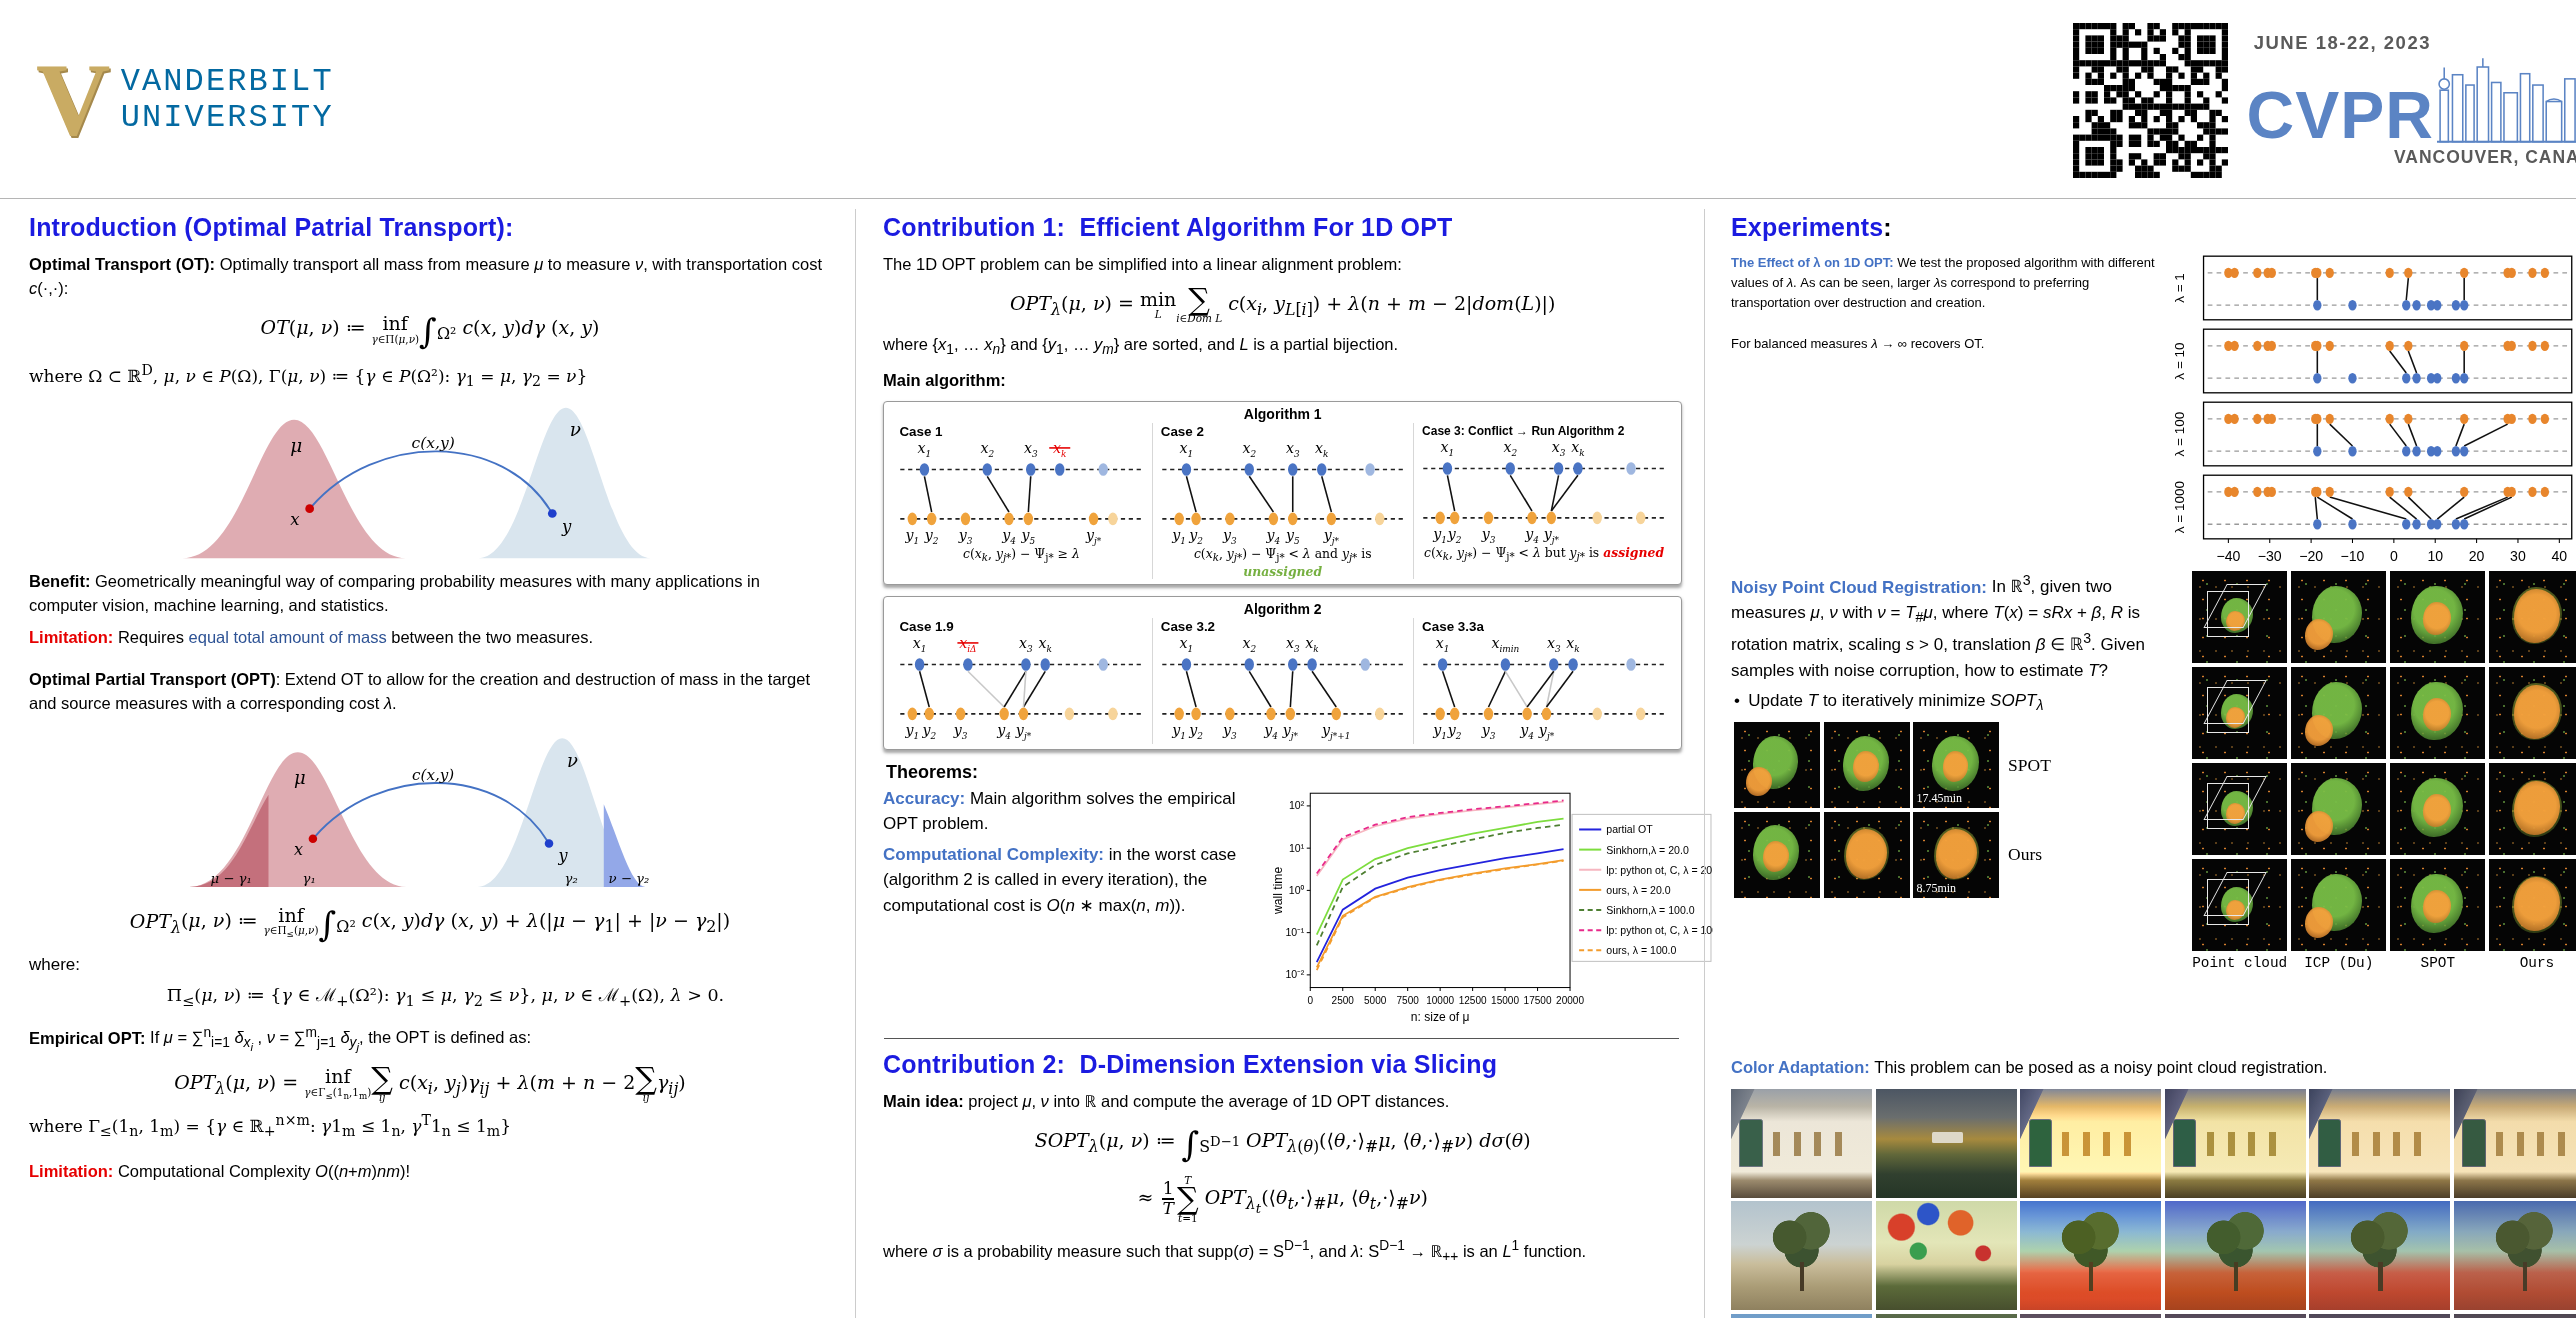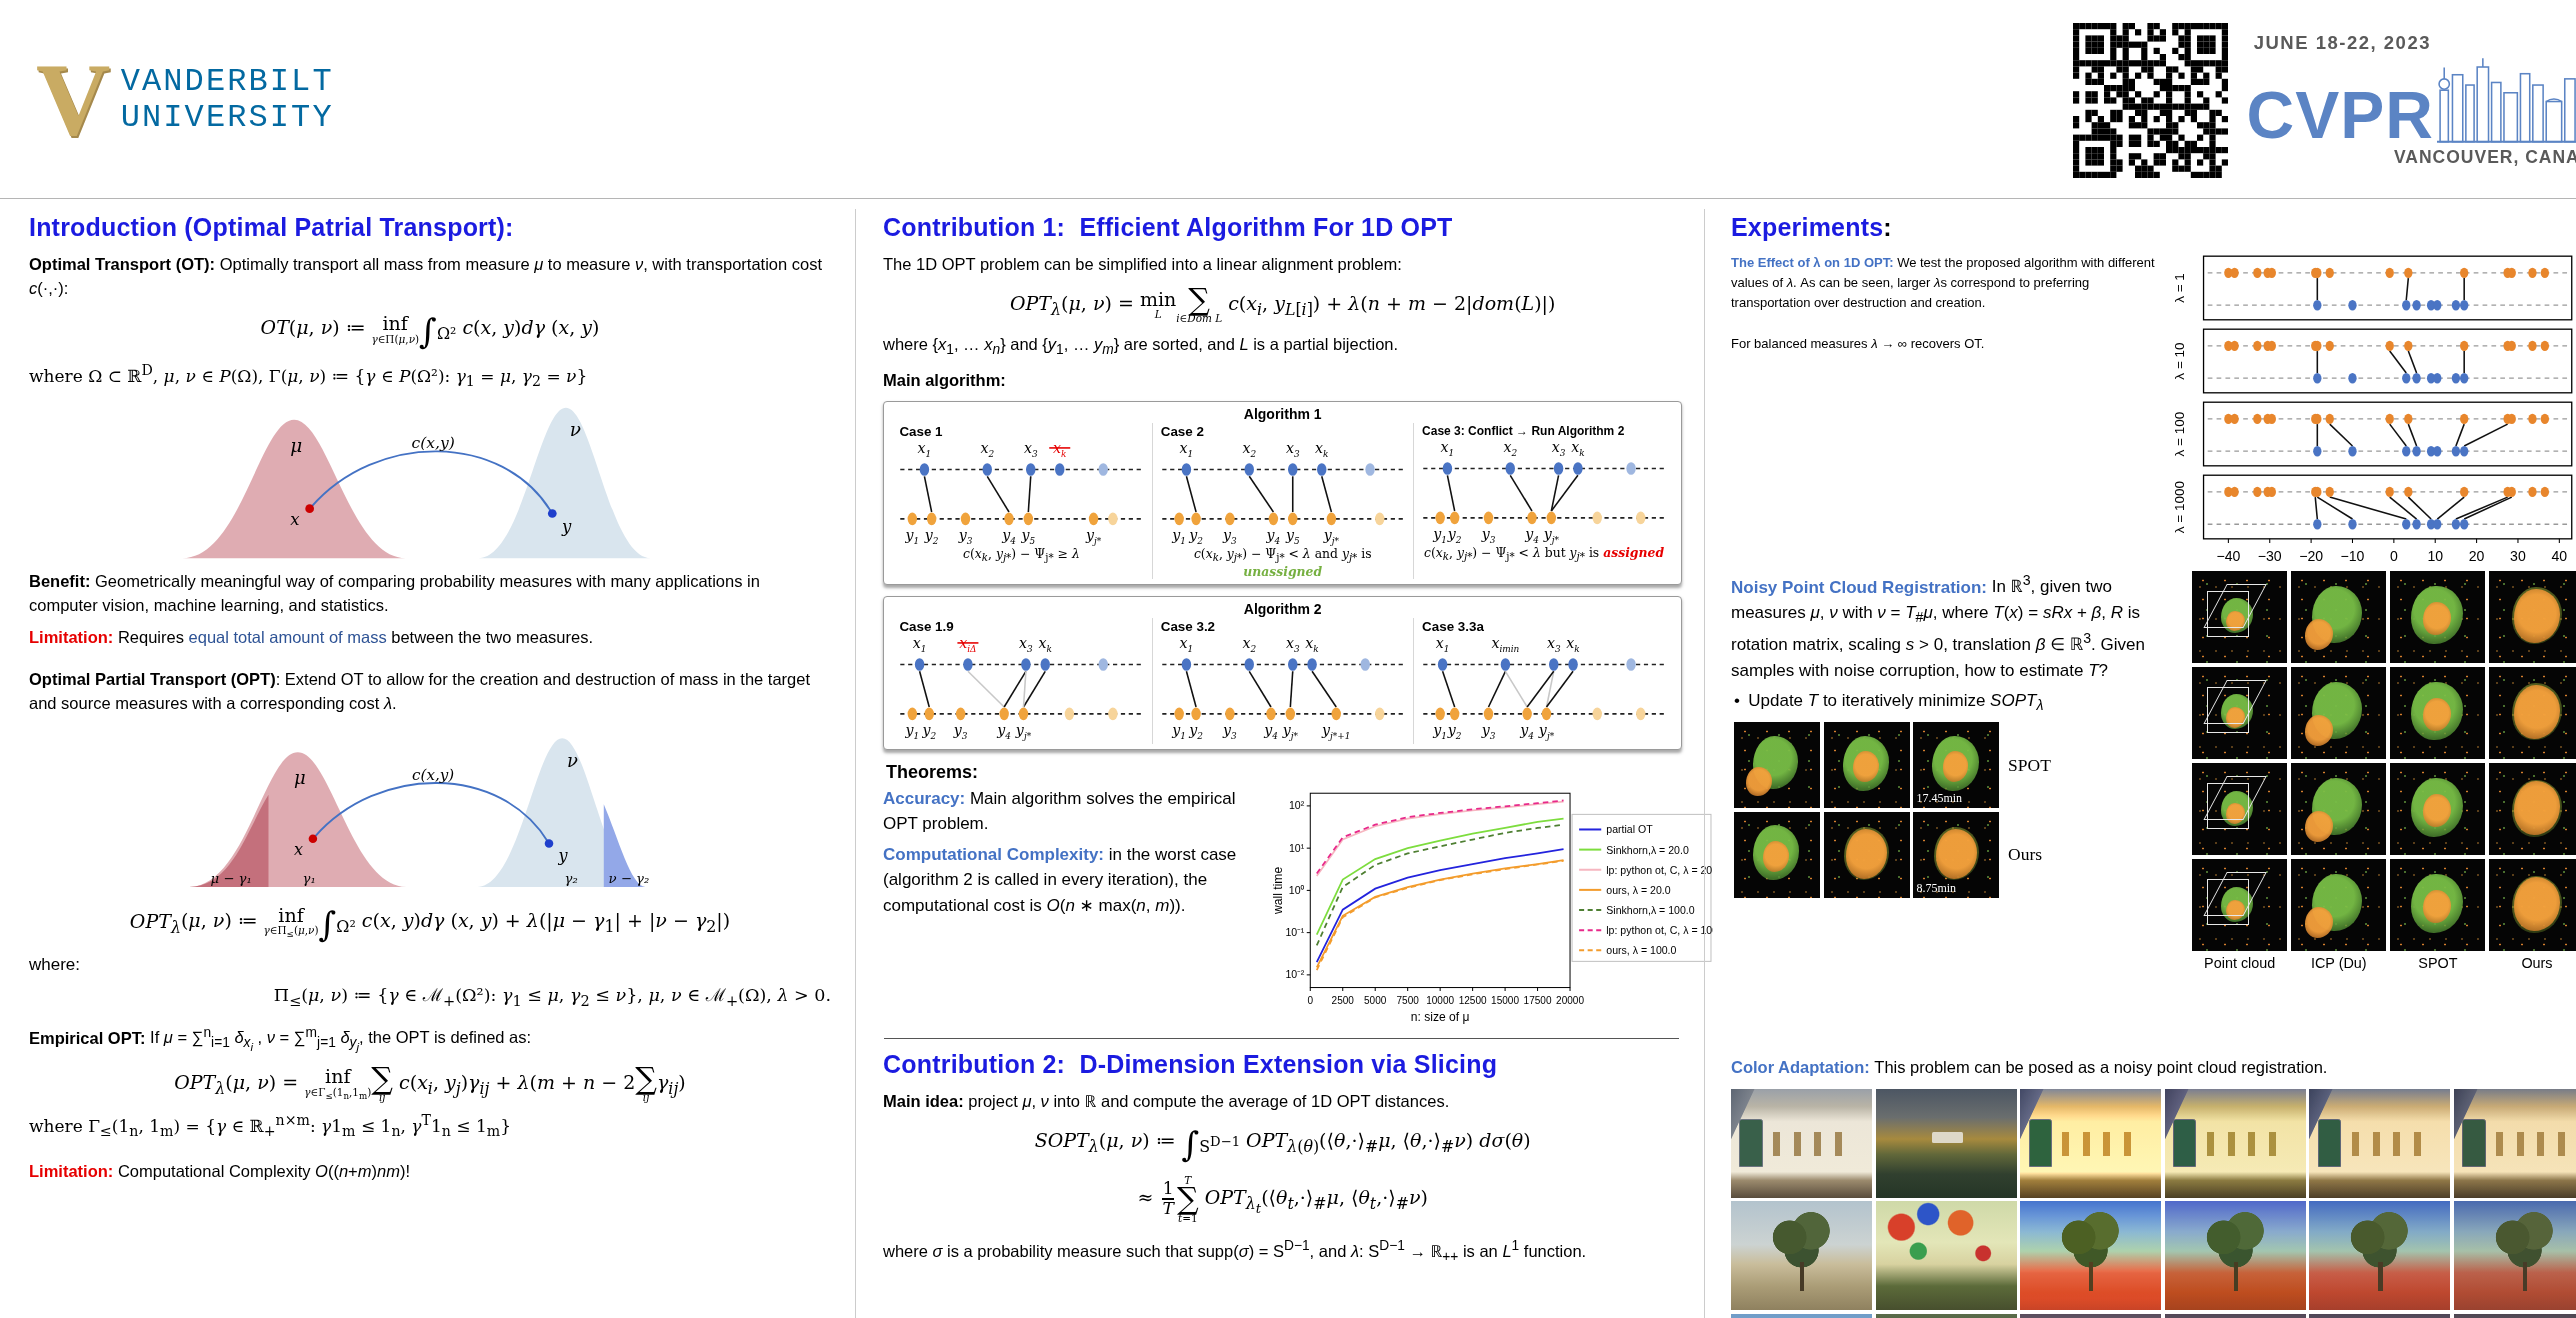--- a/index.html
+++ b/index.html
@@ -91,21 +91,21 @@
   .pcC::after{left:34%;top:34%;width:30%;height:36%}
   .pcD::before{left:24%;top:18%;width:52%;height:62%;background:radial-gradient(circle at 45% 40%,rgba(170,190,60,.5) 0 45%,rgba(110,140,40,.4) 75%)}
   .pcD::after{left:26%;top:20%;width:48%;height:58%}
   .cube{position:absolute;left:16%;top:22%;width:42%;height:48%;border:1.5px solid #e8e8e8;z-index:2}
   .cube::after{content:"";position:absolute;left:16%;top:-18%;width:96%;height:96%;border:1.5px solid #e8e8e8;transform:skewX(-28deg)}
   .time-label{position:absolute;left:3.1px;bottom:2.1px;color:#fff;font-size:12px;z-index:3;font-family:"Liberation Serif",serif}
 
   #pc-left{display:grid;grid-template-columns:repeat(3,86px) 62px;grid-auto-rows:86px;gap:3.6px;margin-left:3.1px}
   .pc-side-label{display:flex;align-items:center;font-family:"Liberation Serif",serif;font-size:17.5px;padding-left:5.2px}
   #pc-grid{display:grid;grid-template-columns:repeat(4,95px);grid-auto-rows:92px;gap:4.1px;align-content:start}
-  .pc-col-label{font-family:Liberation Sans, sans-serif;font-size:14.4px;text-align:center;height:20.6px}
+  .pc-col-label{font-family:Liberation Mono, monospace;font-size:14.4px;text-align:center;height:20.6px}
 
   
   #ca-grid{display:grid;grid-template-columns:repeat(6,141px);gap:3.6px;margin-top:2.1px}
   .ca-tile{position:relative;height:109px;overflow:hidden}
   .ca-tile::before,.ca-tile::after{content:"";position:absolute}
   .sc-street{background:linear-gradient(115deg,#5d6673 0%,#7c828c 12%,rgba(0,0,0,0) 12.5%),linear-gradient(180deg,#9aa0a8 0%,#b9b4a6 16%,#ece6d8 30%,#f0ead9 76%,#9b8a6d 84%,#584c3c 100%)}
   .sc-street::before{left:6%;top:28%;width:15%;height:42%;background:#39604a;border:1.5px solid #6b7480;border-radius:2.6px 2.6px 0 0}
   .sc-street::after{left:30%;top:40%;width:58%;height:22%;background:repeating-linear-gradient(90deg,#8c6a2f 0 7.2px,rgba(0,0,0,0) 7.2px 20.6px);opacity:.75}
   .sc-street2{background:linear-gradient(115deg,#39415c 0%,#565e7c 12%,rgba(0,0,0,0) 12.5%),linear-gradient(180deg,#707a90 0%,#c4a876 16%,#ecd9ae 30%,#eee0bd 76%,#8a7448 84%,#4a3c28 100%)}
   .sc-street2::before{left:6%;top:28%;width:15%;height:42%;background:#2f5c44;border:1.5px solid #5c6478;border-radius:2.6px 2.6px 0 0}
@@ -572,21 +572,21 @@
       <text class="gauss-label" x="480" y="336" font-size="28">γ₁</text>
       <text class="gauss-label" x="1035" y="336" font-size="28">γ₂</text>
       <text class="gauss-label" x="1128" y="336" font-size="28">ν − γ₂</text>
     </svg>
 
     <div class="formula"><i>OPT<sub>λ</sub></i>(<i>μ</i>, <i>ν</i>) ≔ <span class="stk">
           <span>inf</span>
           <span class="u"><i>γ</i>∈Π<sub>≤</sub>(<i>μ</i>,<i>ν</i>)</span>
         </span><span class="intg">∫</span><sub>Ω²</sub> <i>c</i>(<i>x</i>, <i>y</i>)<i>dγ</i> (<i>x</i>, <i>y</i>) + <i>λ</i>(|<i>μ</i> − <i>γ</i><sub>1</sub>| + |<i>ν</i> − <i>γ</i><sub>2</sub>|)</div>
     <div class="where-line" style="font-family:'Liberation Sans',sans-serif">where:</div>
-    <div class="formula tight" style="text-align:right;padding-left:31px;font-size:17.5px">Π<sub>≤</sub>(<i>μ</i>, <i>ν</i>) ≔ {<i>γ</i> ∈ ℳ<sub>+</sub>(Ω²): <i>γ</i><sub>1</sub> ≤ <i>μ</i>, <i>γ</i><sub>2</sub> ≤ <i>ν</i>}, <i>μ</i>, <i>ν</i> ∈ ℳ<sub>+</sub>(Ω), <i>λ</i> &gt; 0.</div>
+    <div class="formula tight" style="text-align:center;padding-left:31px;font-size:17.5px">Π<sub>≤</sub>(<i>μ</i>, <i>ν</i>) ≔ {<i>γ</i> ∈ ℳ<sub>+</sub>(Ω²): <i>γ</i><sub>1</sub> ≤ <i>μ</i>, <i>γ</i><sub>2</sub> ≤ <i>ν</i>}, <i>μ</i>, <i>ν</i> ∈ ℳ<sub>+</sub>(Ω), <i>λ</i> &gt; 0.</div>
     <p style="margin-top:13.4px"><b>Empirical OPT: </b><span>If <i>μ</i> = ∑<sup>n</sup><sub>i=1</sub> <i>δ</i><sub><i>x<sub>i</sub></i></sub> , <i>ν</i> = ∑<sup>m</sup><sub>j=1</sub> <i>δ</i><sub><i>y<sub>j</sub></i></sub>, the OPT is defined as:</span></p>
     <div class="formula"><i>OPT<sub>λ</sub></i>(<i>μ</i>, <i>ν</i>) = <span class="stk">
           <span>inf</span>
           <span class="u"><i>γ</i>∈Γ<sub>≤</sub>(1<sub>n</sub>,1<sub>m</sub>)</span>
         </span><span class="stk">
           <span class="big">∑</span>
           <span class="u"><i>ij</i></span>
         </span> <i>c</i>(<i>x<sub>i</sub></i>, <i>y<sub>j</sub></i>)<i>γ<sub>ij</sub></i> + <i>λ</i>(<i>m</i> + <i>n</i> − 2<span class="stk">
           <span class="big">∑</span>
           <span class="u"><i>ij</i></span>

